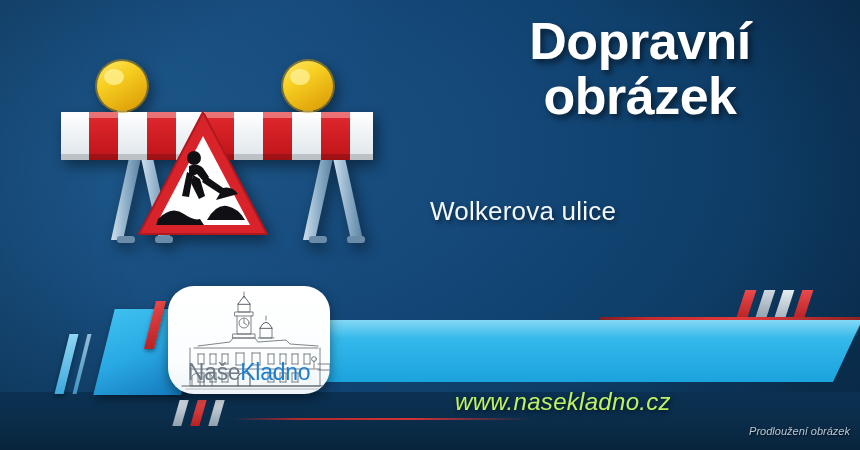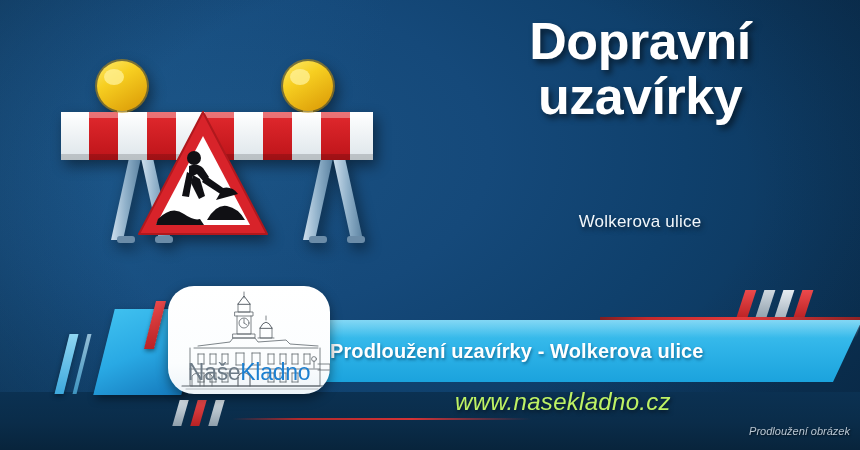--- a/index.html
+++ b/index.html
@@ -33,24 +33,23 @@
   .headline{
     position:absolute;left:430px;top:14px;width:420px;
     text-align:center;
     color:#ffffff;
     font-size:52px;line-height:1.06;
     font-weight:bold;
     letter-spacing:-0.5px;
     text-shadow:3px 4px 6px rgba(0,0,0,.55);
   }
   .subline{
-    position:absolute;left:430px;top:212px;width:420px;
-    text-align:center;
+    position:absolute;left:430px;top:196px;width:420px;
     color:#f2f7fb;
-    font-size:17px;font-weight:normal;
+    font-size:26px;font-weight:normal;
     letter-spacing:.2px;
     text-shadow:2px 3px 5px rgba(0,0,0,.5);
   }
 
   
   .illo{position:absolute;left:55px;top:50px;width:380px;height:205px;}
   .illo svg{display:block;filter:drop-shadow(4px 6px 7px rgba(0,0,0,.45));}
 
   
   .banner{position:absolute;left:0;top:268px;width:860px;height:182px;}
@@ -240,36 +239,35 @@
           <path d="M138 125 l7 4 5 17 -6 3 -8 -16 z"></path>
           <path d="M151 126 l20 14 -4 5 -20 -13 z"></path>
           <path d="M168 138 q9 -2 15 6 l-22 6 z"></path>
           <path d="M103 169 q14 -14 26 -5 q10 7 16 5 l4 6 -48 0 z"></path>
           <path d="M152 170 q9 -16 20 -14 q11 2 18 14 z"></path>
         </g>
       </g>
     </svg>
   </div>
 
-  <div class="headline">Dopravní uzavírky</div>
+  <div class="headline">Dopravní obrázek</div>
   <div class="subline">Wolkerova ulice</div>
 
   <div class="banner">
 
     <div class="redline-top"></div>
     <div class="darkstrip"></div>
 
     <div class="par par-thin"></div>
     <div class="par par-thin2"></div>
     <div class="par par-big"></div>
     <div class="par par-red"></div>
 
     <div class="cyanband"></div>
     <div class="cyanband-hl"></div>
-    <div class="banner-text">Prodloužení uzavírky - Wolkerova ulice</div>
 
     <div class="slash g1"></div>
     <div class="slash r"></div>
     <div class="slash g2"></div>
 
     <div class="redline-bot"></div>
 
     <div class="urlwrap">
       <span class="url">www.nasekladno.cz</span>
     </div>

